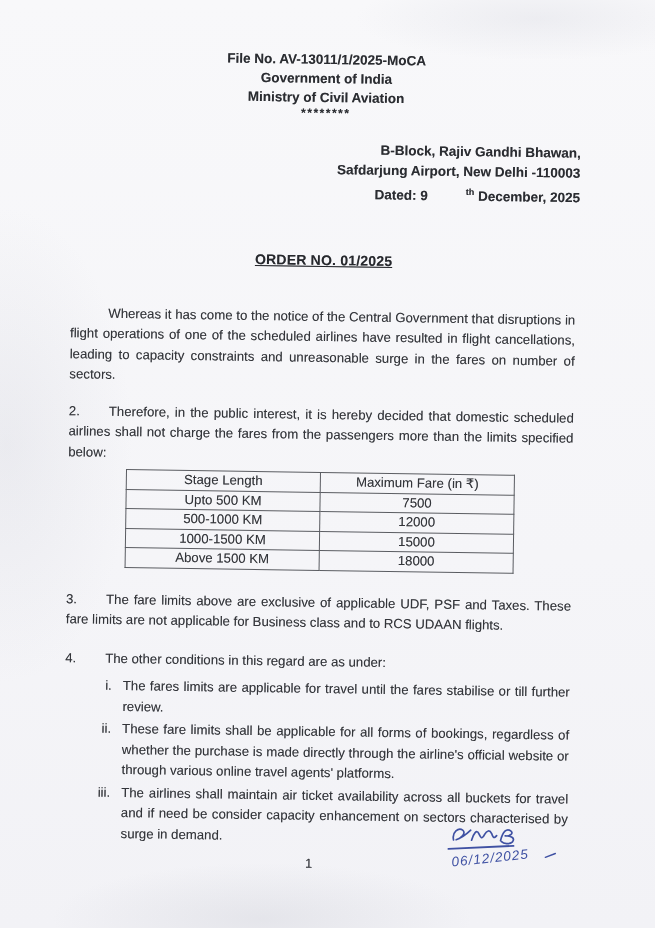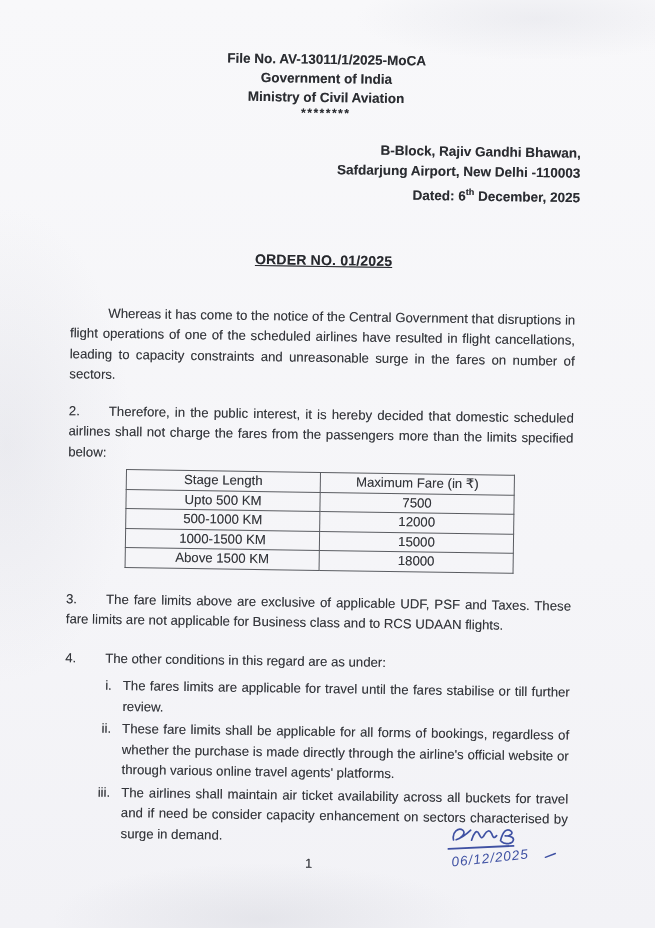--- a/index.html
+++ b/index.html
@@ -14,21 +14,21 @@
   }
   .content{
     position:relative;width:655px;min-height:928px;
     transform:rotate(.85deg);transform-origin:327px 0;
     color:#33353a;
     text-shadow:0 0 .6px rgba(55,57,63,.45);
   }
   .center-head{padding-top:50px;text-align:center;font-weight:bold;font-size:13.5px;line-height:19px;color:#2a2c31;}
   .stars{font-size:12px;letter-spacing:1.5px;line-height:13px;}
   .addr{margin-top:20px;text-align:right;padding-right:72px;font-weight:bold;font-size:13.5px;line-height:20px;color:#2a2c31;}
-  sup{font-size:9px;}
+  sup{font-size:9px;margin-left:38px;}
   .order-wrap{margin-top:46px;text-align:center;}
   .order-title{font-weight:bold;font-size:14px;text-decoration:underline;letter-spacing:.2px;color:#26282d;}
   .para{margin:0 75px;font-size:13.2px;line-height:20.5px;text-align:justify;}
   .p1{margin-top:38px;text-indent:38px;}
   .p2{margin-top:16px;}
   .p3{margin-top:22px;}
   .p4{margin-top:18px;}
   .pnum{display:inline-block;width:40px;text-indent:0;}
   .fare-table{margin:6px auto 0;border-collapse:collapse;font-size:13.2px;color:#33353a;}
   .fare-table th,.fare-table td{
@@ -56,21 +56,21 @@
   <div class="center-head">
     <div>File No. AV-13011/1/2025-MoCA</div>
     <div>Government of India</div>
     <div>Ministry of Civil Aviation</div>
     <div class="stars">********</div>
   </div>
 
   <div class="addr">
     <div>B-Block, Rajiv Gandhi Bhawan,</div>
     <div>Safdarjung Airport, New Delhi -110003</div>
-    <div><span>Dated: 6</span><sup>th</sup><span> December, 2025</span></div>
+    <div><span>Dated: 9</span><sup>th</sup><span> December, 2025</span></div>
   </div>
 
   <div class="order-wrap">
     <span class="order-title">ORDER NO. 01/2025</span>
   </div>
 
   <div class="para p1">Whereas it has come to the notice of the Central Government that disruptions in flight operations of one of the scheduled airlines have resulted in flight cancellations, leading to capacity constraints and unreasonable surge in the fares on number of sectors.</div>
 
   <div class="para p2"><span class="pnum">2.</span><span>Therefore, in the public interest, it is hereby decided that domestic scheduled airlines shall not charge the fares from the passengers more than the limits specified below:</span></div>
 

